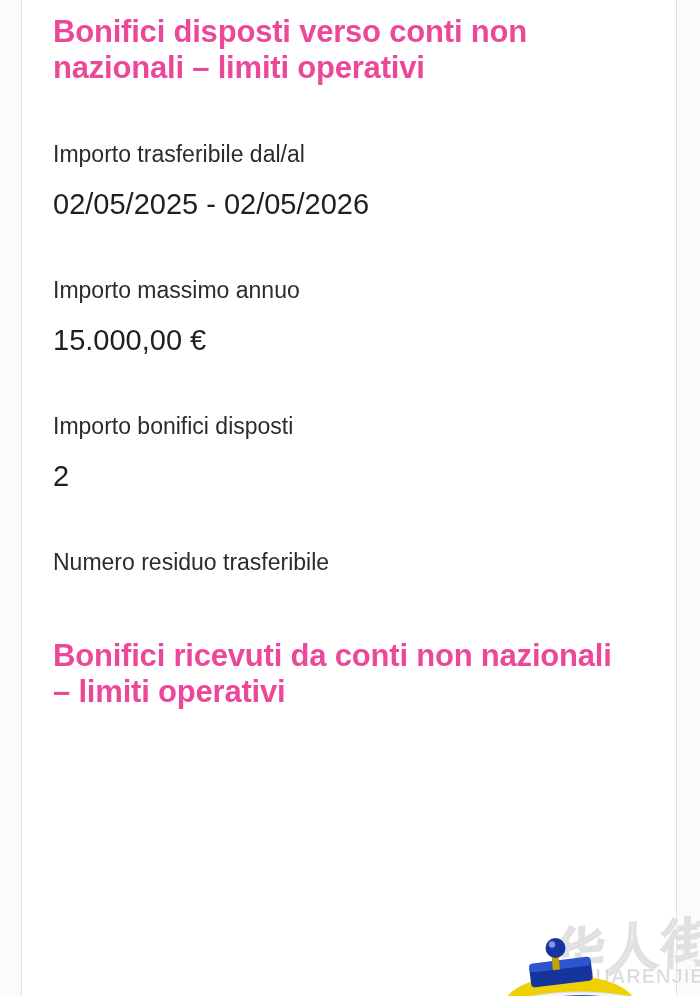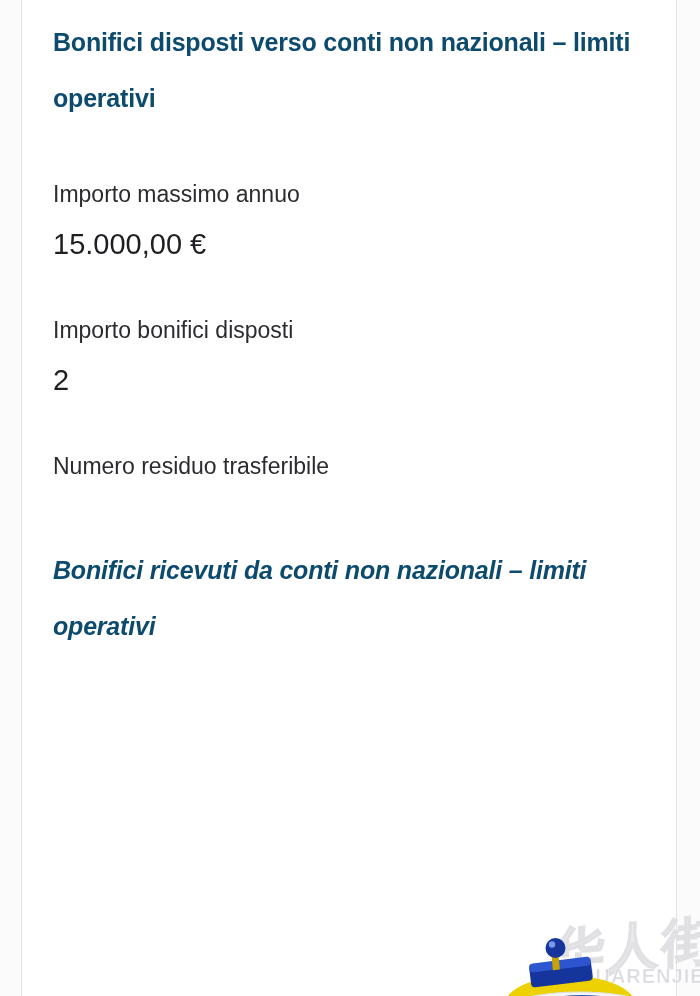--- a/index.html
+++ b/index.html
@@ -20,30 +20,30 @@
     left: 21px;
     width: 656px;
     height: 996px;
     background: #ffffff;
     border-left: 1px solid #e3e3e5;
     border-right: 1px solid #e3e3e5;
     box-sizing: border-box;
     padding: 14px 30px 0 31px;
   }
   .section-title {
-    font-size: 25px;
-    line-height: 56px;
+    font-size: 31px;
+    line-height: 36px;
     font-weight: 700;
-    color: #0c4a6e;
+    color: #ec4899;
     letter-spacing: -0.2px;
     margin: 0;
     max-width: 580px;
   }
   .title-first { margin-bottom: 52px; }
-  .title-second { margin-top: 60px; font-style: italic; }
+  .title-second { margin-top: 60px; }
   .field { margin-bottom: 51px; }
   .field-label {
     font-size: 23px;
     line-height: 32px;
     color: #2b2b30;
     margin-bottom: 15px;
   }
   .field-value {
     font-size: 29px;
     line-height: 38px;
@@ -88,20 +88,24 @@
     top: 936px;
   }
 </style>
 </head>
 <body>
 
 <div class="page">
 
   <h1 class="section-title title-first">Bonifici disposti verso conti non nazionali – limiti operativi</h1>
 
+  <div class="field">
+    <div class="field-label">Importo trasferibile dal/al</div>
+    <div class="field-value">02/05/2025 - 02/05/2026</div>
+  </div>
 
   <div class="field">
     <div class="field-label">Importo massimo annuo</div>
     <div class="field-value">15.000,00 €</div>
   </div>
 
   <div class="field">
   </div>
 
   <div class="field">

